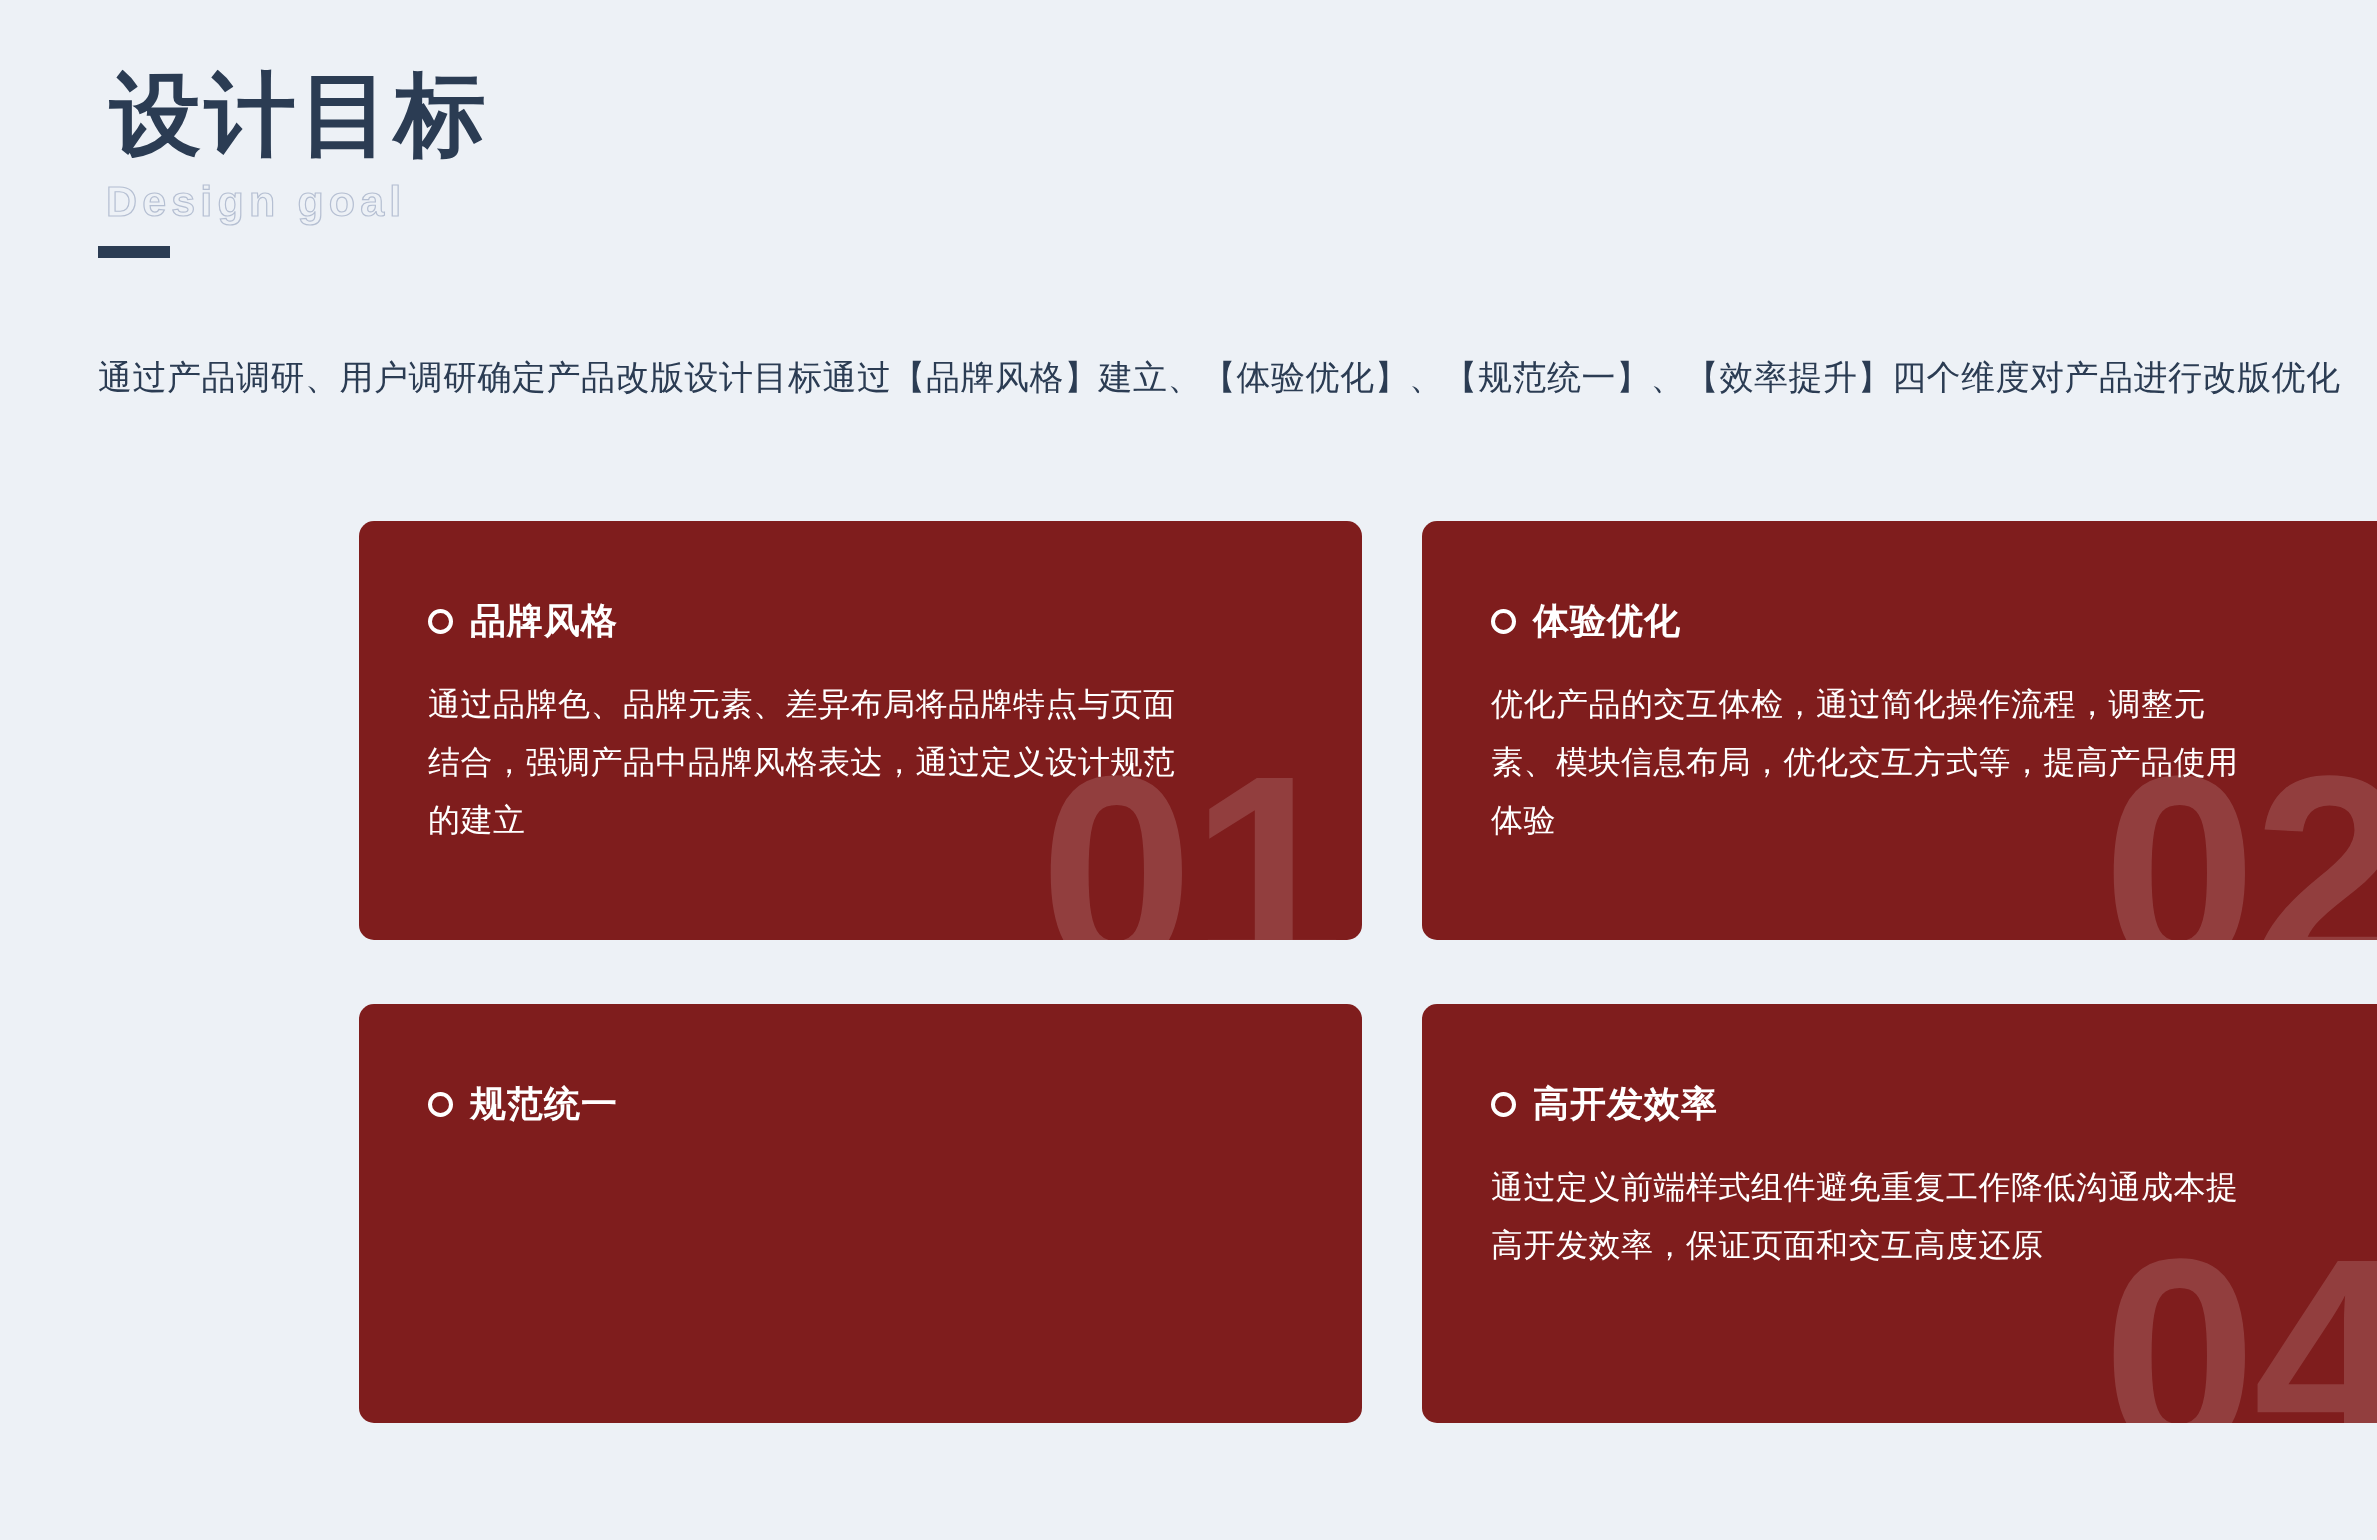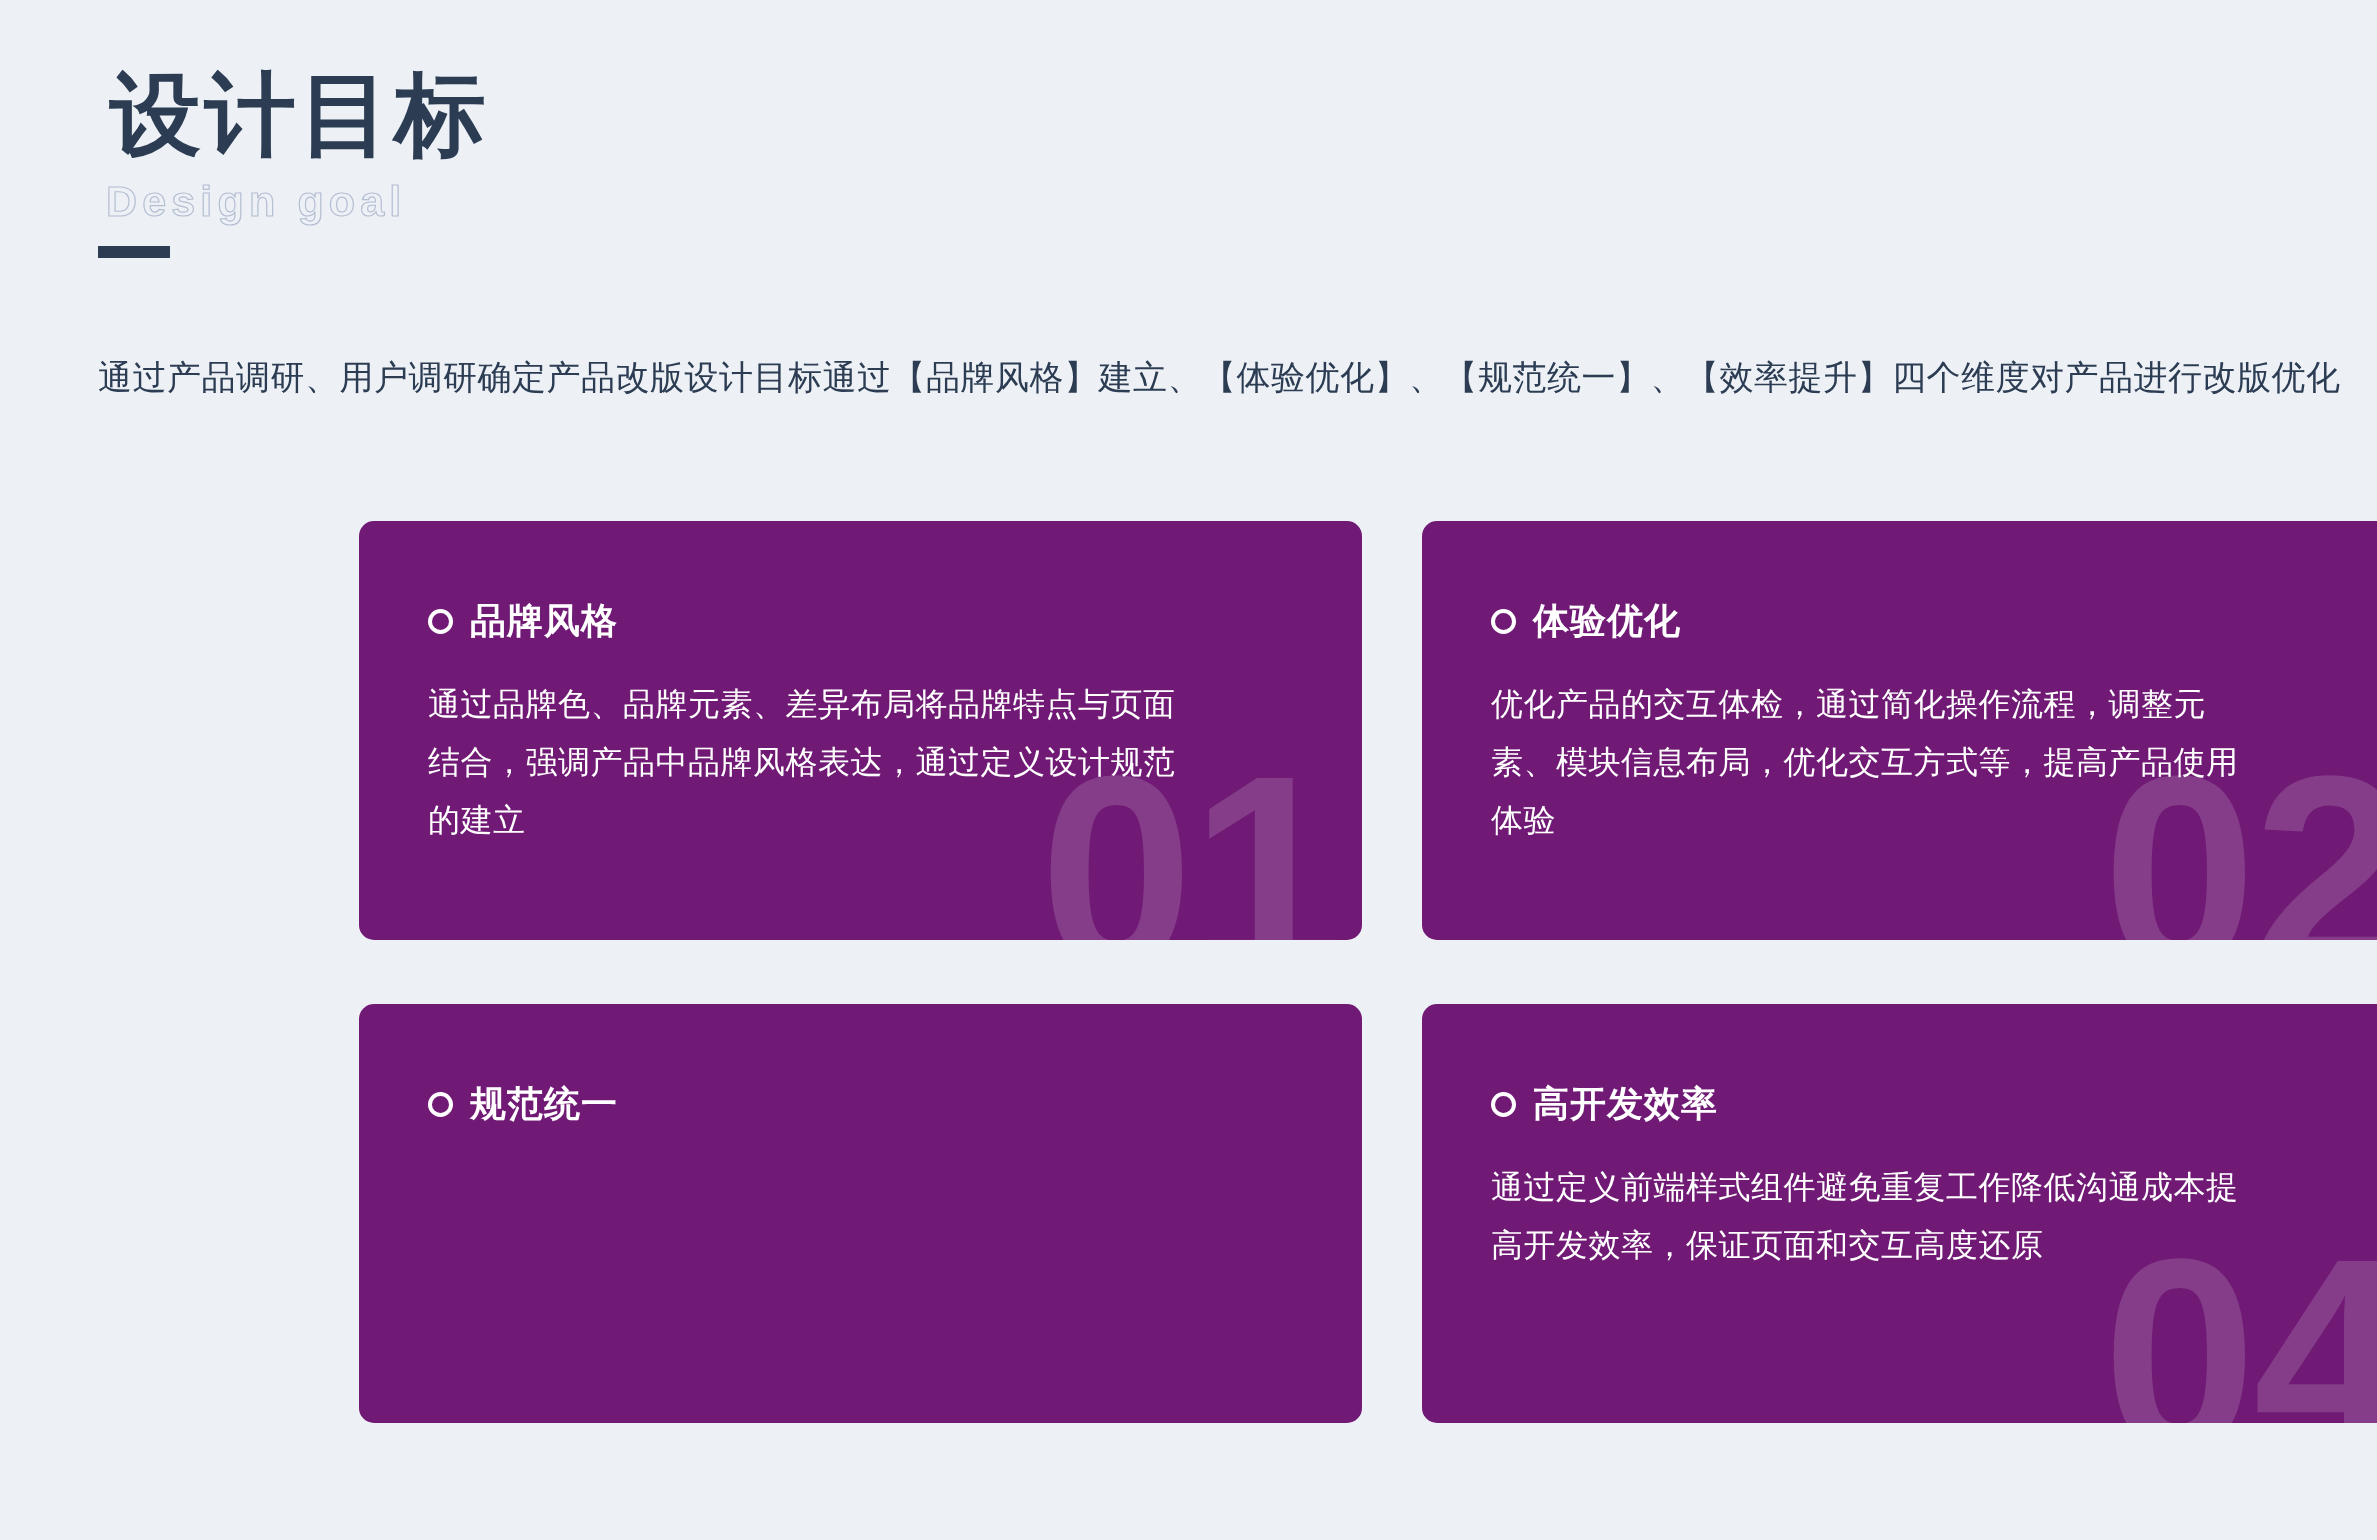--- a/index.html
+++ b/index.html
@@ -73,21 +73,21 @@
     grid-template-columns: 1003px 1003px;
     grid-template-rows: 419px 419px;
     column-gap: 60px;
     row-gap: 64px;
   }
   .card {
     position: relative;
     width: 1003px;
     height: 419px;
     box-sizing: border-box;
-    background: #701a75;
+    background: #7f1d1d;
     border-radius: 15px;
     overflow: hidden;
     padding: 82px 71px 0 69px;
     color: #ffffff;
   }
   .card-head {
     display: flex;
     align-items: center;
     gap: 17px;
   }

